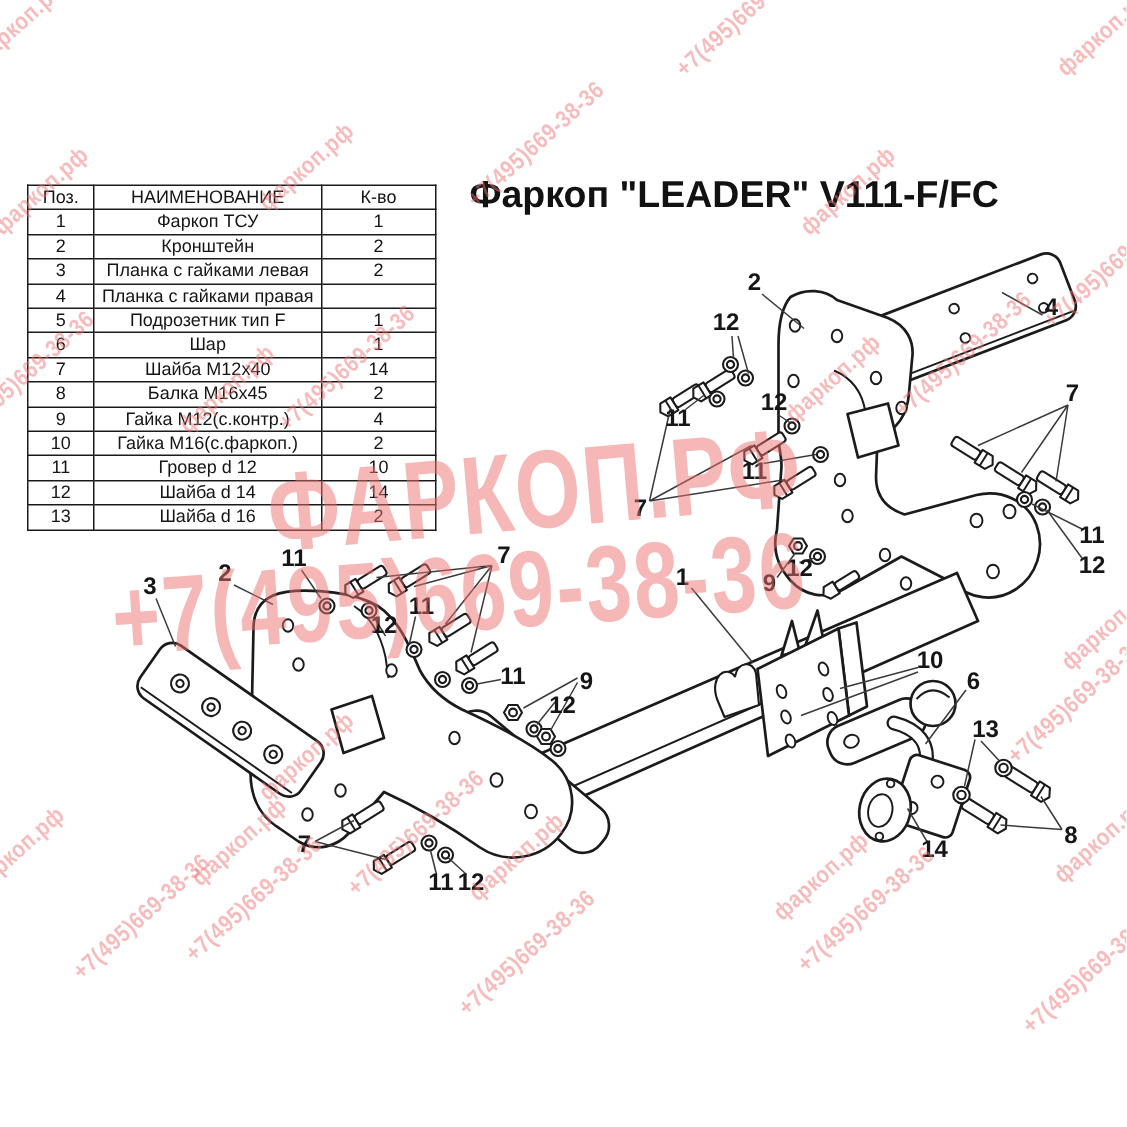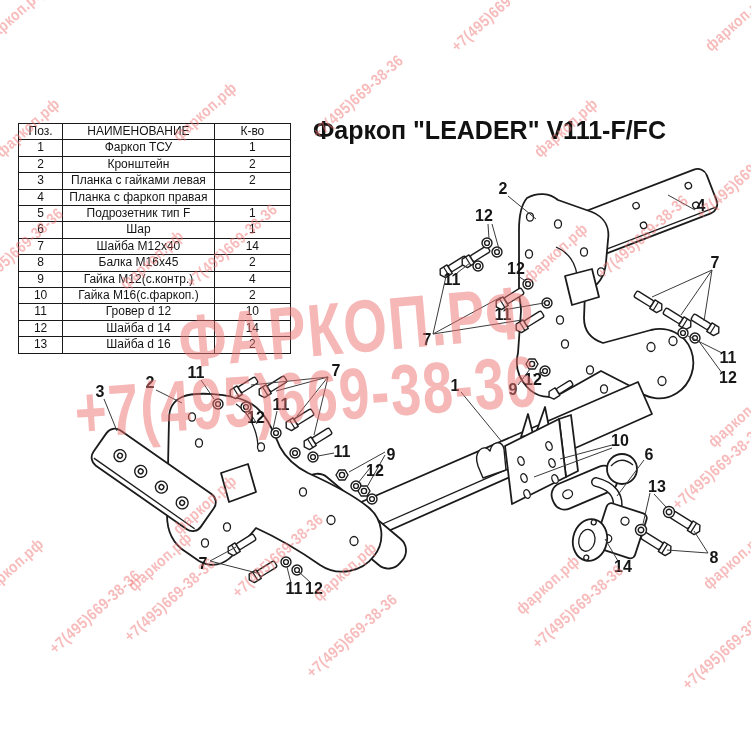--- a/index.html
+++ b/index.html
@@ -397,21 +397,21 @@
           <td>Кронштейн</td>
           <td>2</td>
         </tr>
         <tr>
           <td>3</td>
           <td>Планка с гайками левая</td>
           <td>2</td>
         </tr>
         <tr>
           <td>4</td>
-          <td>Планка с фаркоп правая</td>
+          <td>Планка с гайками правая</td>
           <td></td>
         </tr>
         <tr>
           <td>5</td>
           <td>Подрозетник тип F</td>
           <td>1</td>
         </tr>
         <tr>
           <td>6</td>
           <td>Шар</td>

